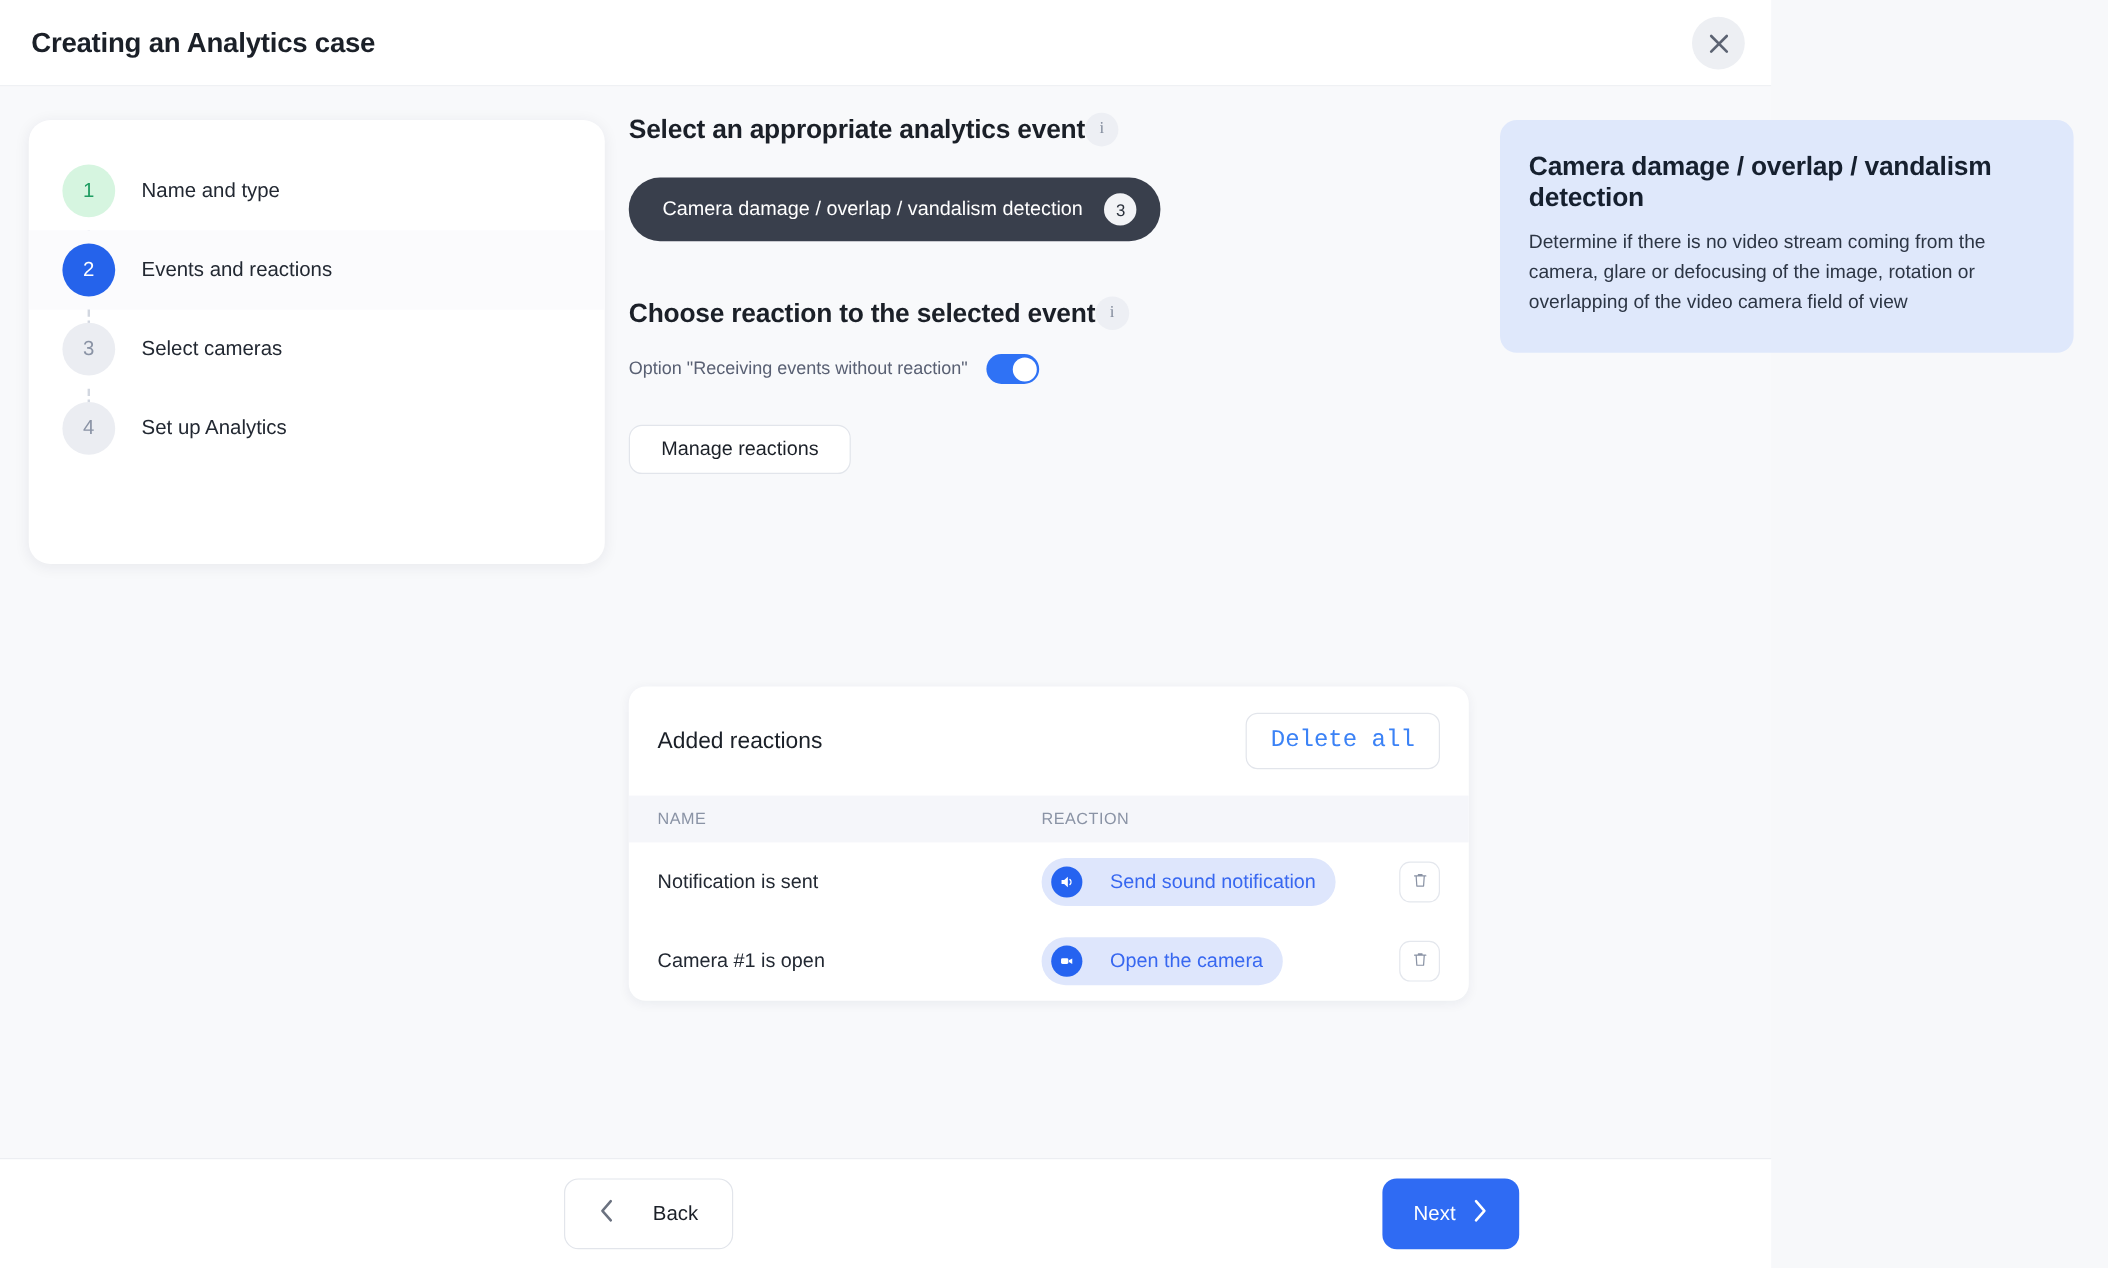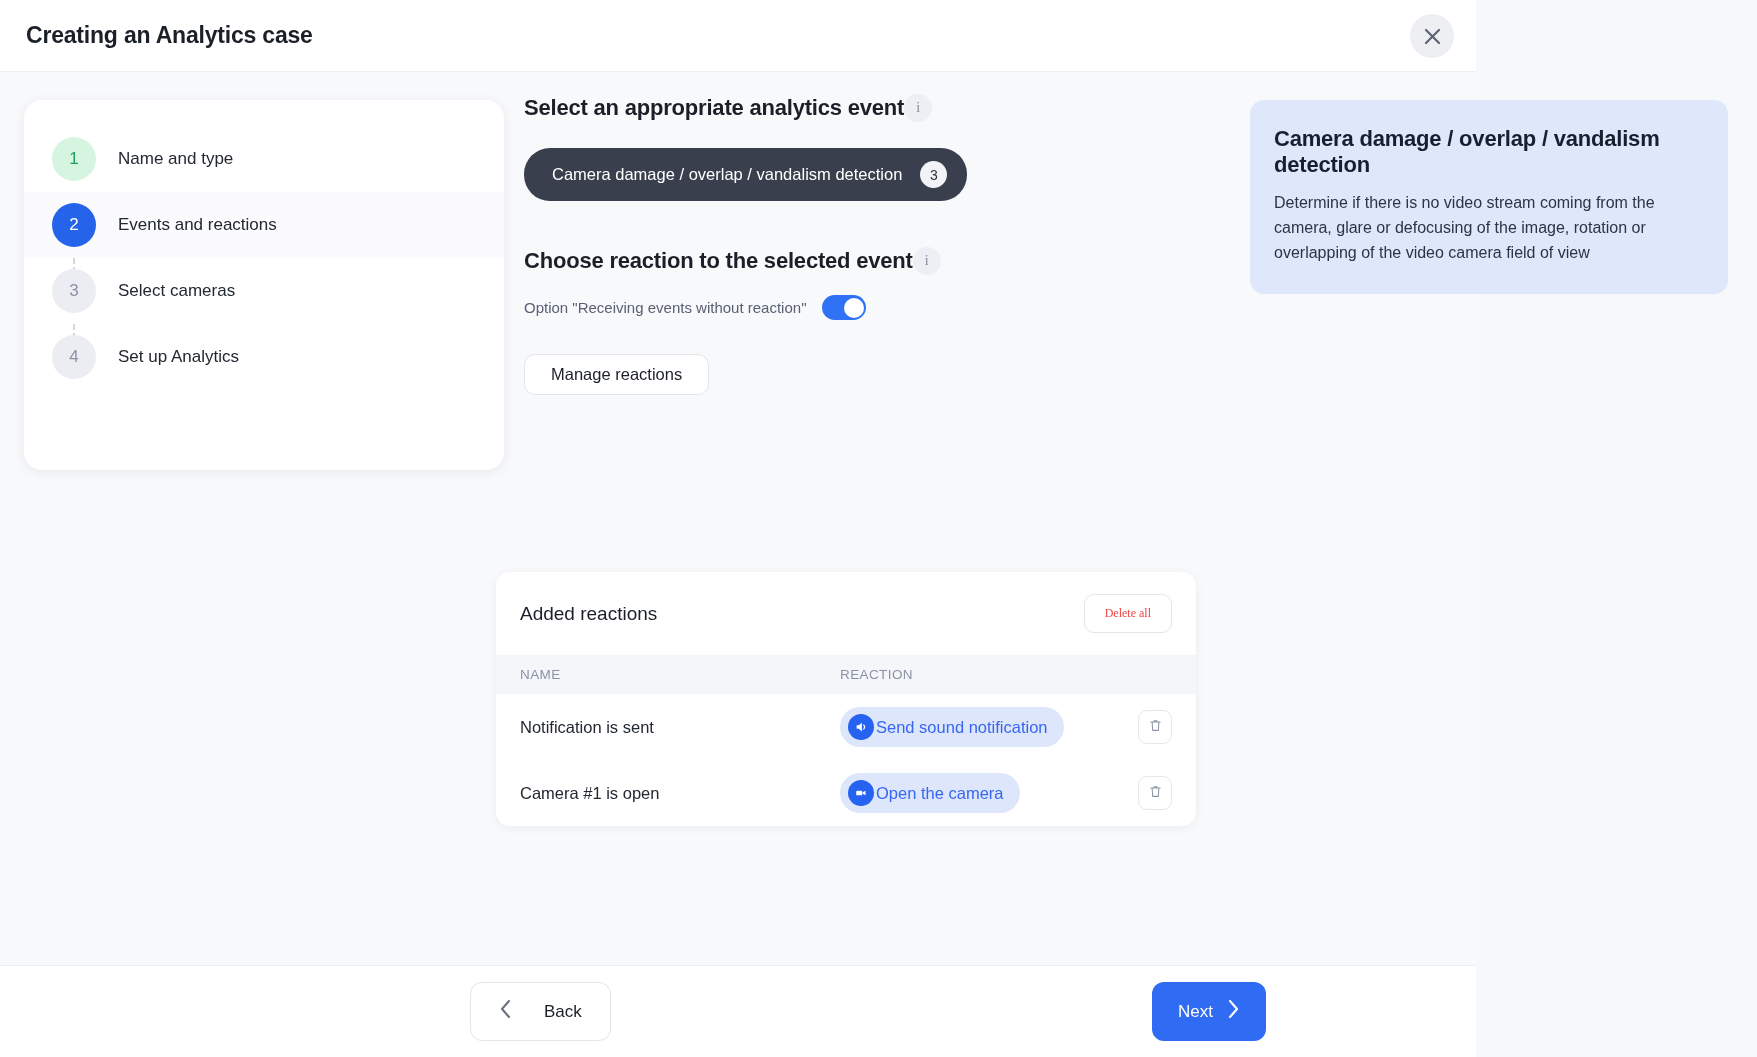--- a/index.html
+++ b/index.html
@@ -121,52 +121,52 @@
   }
   .manage-btn {
     background: #ffffff; border: 1px solid #e2e5eb;
     border-radius: 11px; padding: 10px 26px;
     font-size: 16.5px; color: #1b2028; cursor: pointer;
     font-family: "Liberation Sans", sans-serif;
   }
 
   
   .table-card {
-    position: absolute; left: 496px; top: 500px;
+    position: absolute; left: 524px; top: 500px;
     width: 700px;
     background: #ffffff; border-radius: 14px;
     box-shadow: 0 2px 10px rgba(25,35,60,0.06);
     overflow: hidden;
   }
   .table-head {
     display: flex; align-items: center; justify-content: space-between;
     padding: 22px 24px;
   }
   .table-head-title { font-size: 19px; color: #1b2028; }
   .delete-all-btn {
     border: 1px solid #e2e5eb; background: #ffffff;
-    color: #ef4444; border-radius: 10px;
-    padding: 11px 20px; font-size: 12px; cursor: pointer;
-    font-family: Liberation Serif, serif;
+    color: #3b82f6; border-radius: 10px;
+    padding: 11px 20px; font-size: 20px; cursor: pointer;
+    font-family: Liberation Mono, monospace;
   }
   .table-cols {
     display: flex; align-items: center;
     background: #f5f6fa; padding: 12px 24px;
     font-size: 13.5px; color: #8a93a5; letter-spacing: 0.4px;
   }
   .col-name { width: 320px; }
   .col-reaction { flex: 1; }
   .table-row {
     display: flex; align-items: center;
     padding: 14px 24px; height: 66px;
   }
   .cell-name { width: 320px; font-size: 16.5px; color: #222832; }
   .cell-reaction { flex: 1; }
   .reaction-chip {
-    display: inline-flex; align-items: center; gap: 2px;
+    display: inline-flex; align-items: center; gap: 23px;
     background: #dee6fc; border-radius: 20px;
     padding: 7px 16px 7px 8px;
     color: #3767f0; font-size: 16.5px;
     cursor: pointer;
   }
   .chip-icon {
     width: 26px; height: 26px; border-radius: 50%;
     background: #2563f0;
     display: flex; align-items: center; justify-content: center;
     flex: 0 0 auto;

